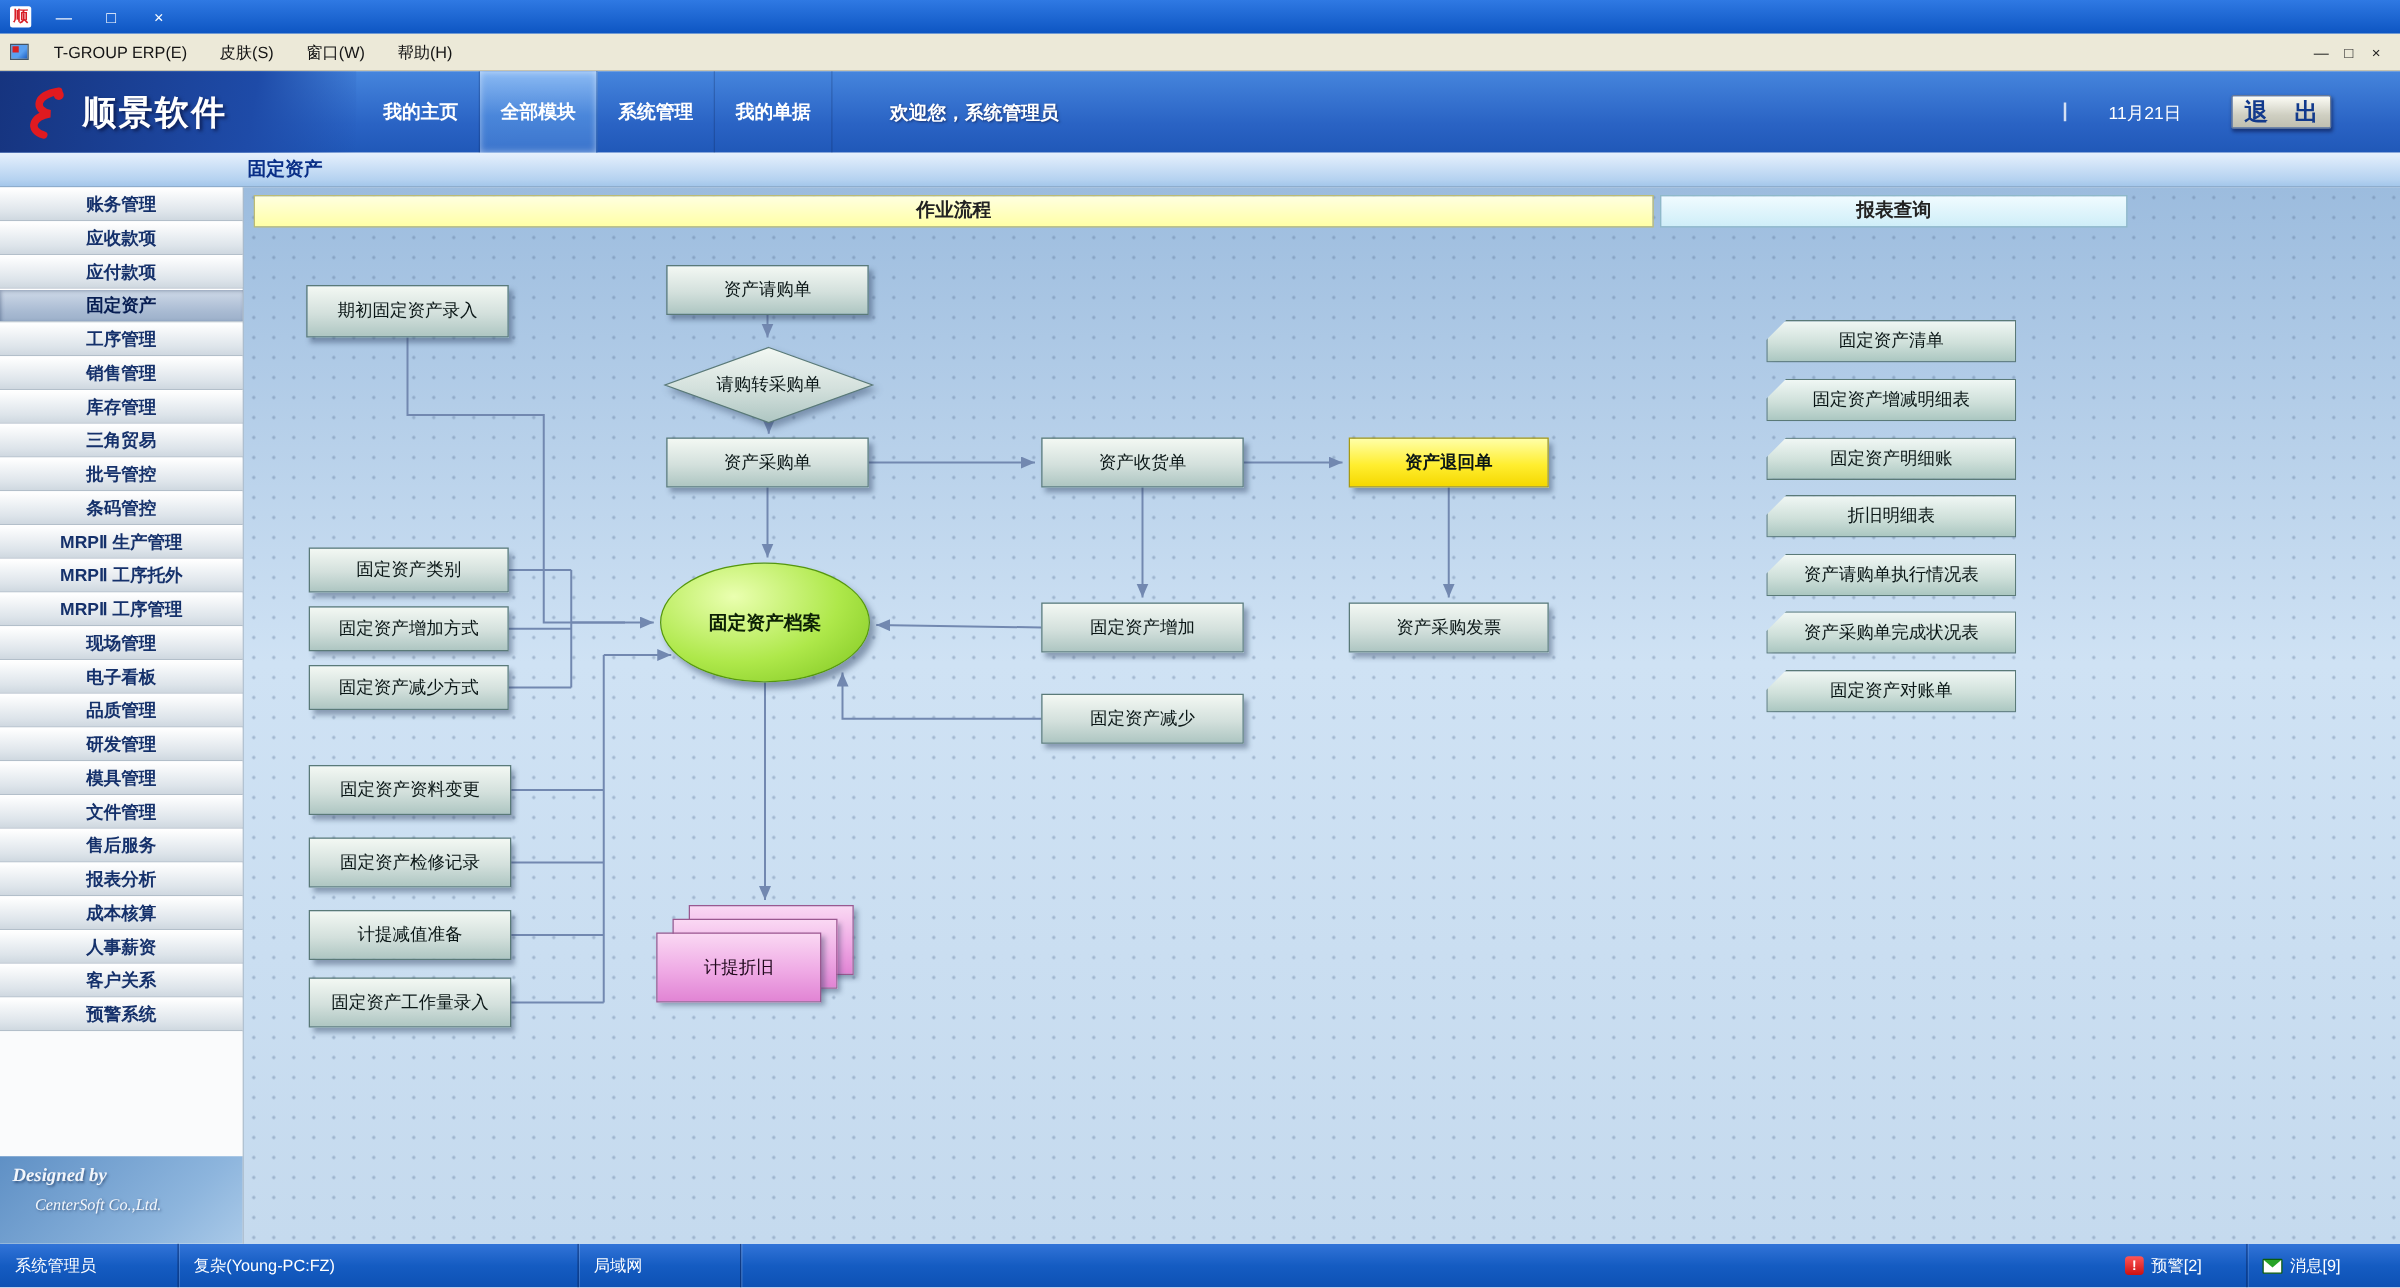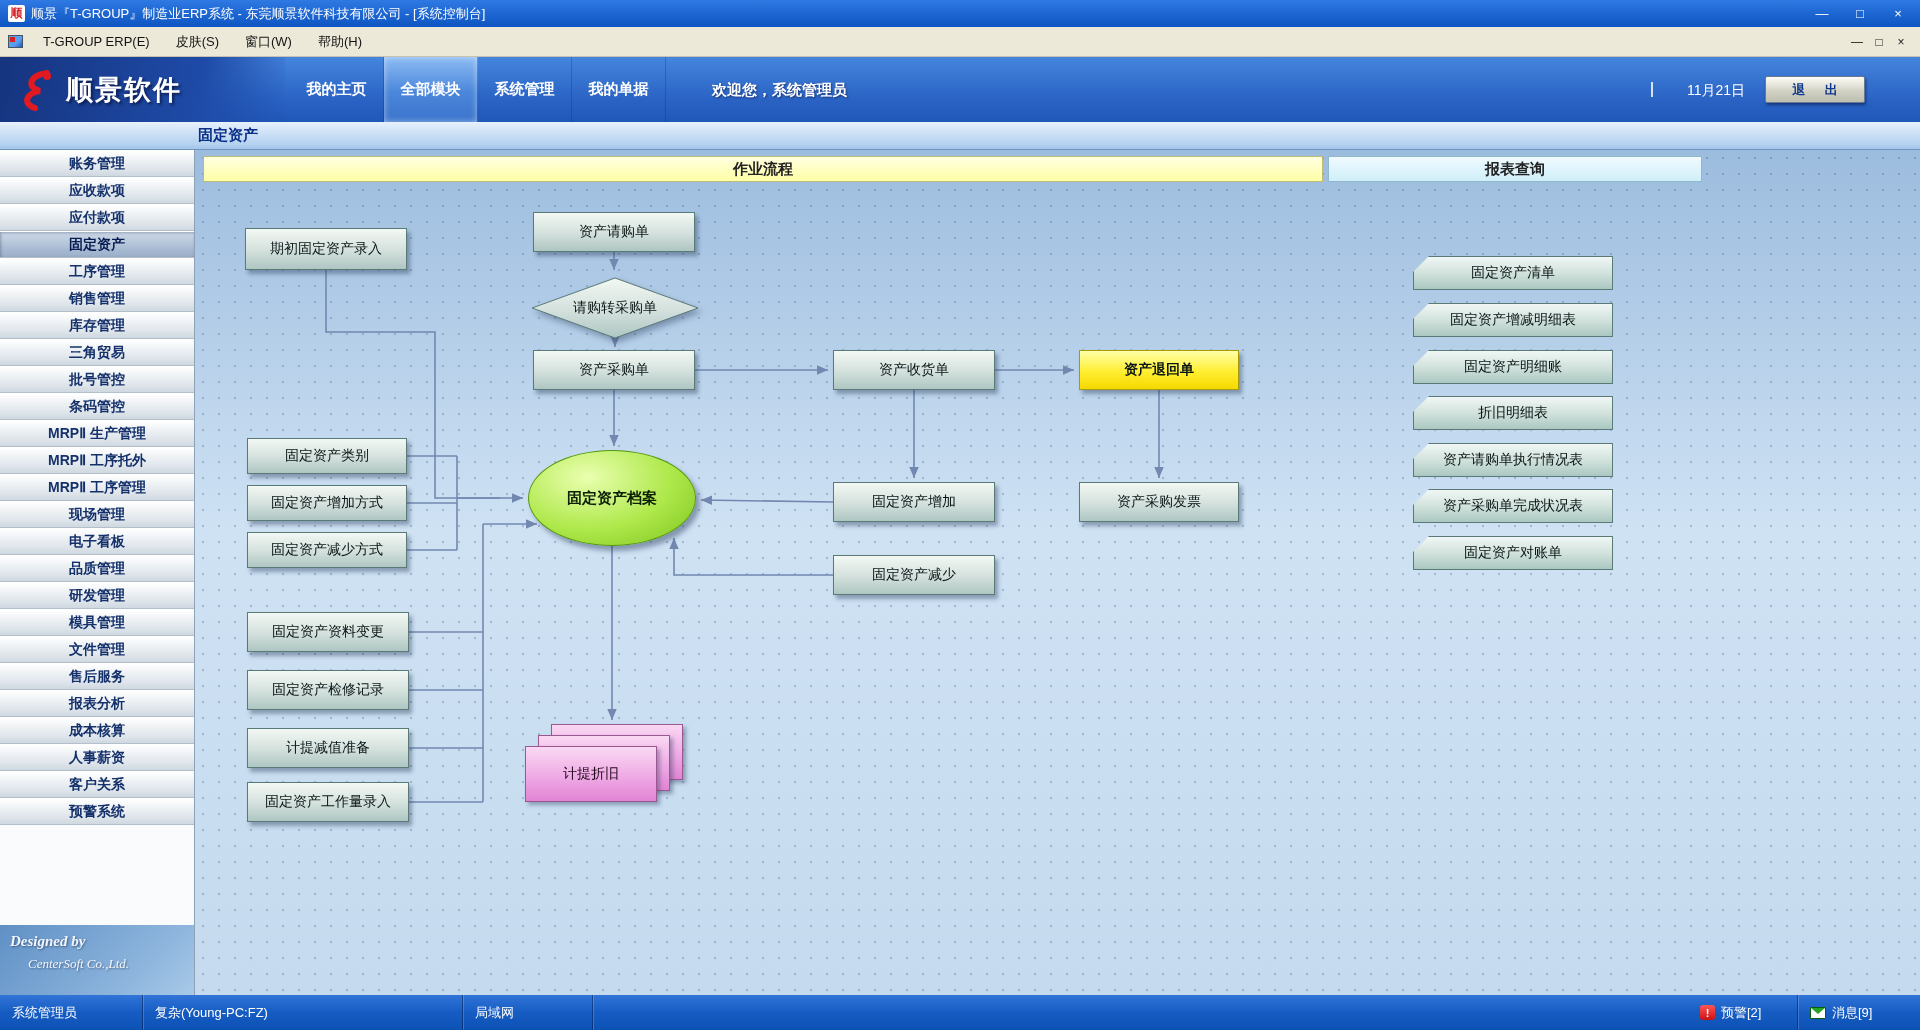--- a/index.html
+++ b/index.html
@@ -37,23 +37,23 @@
     text-shadow:2px 2px 3px rgba(0,0,30,.6); }
   .header-tabs { position:absolute; left:290px; top:0; height:65px; display:flex; }
   .htab { width:94px; height:65px; display:flex; align-items:center; justify-content:center;
     font-size:15px; font-weight:bold; border-right:1px solid rgba(10,30,80,.25); cursor:default; }
   .htab.active { background:linear-gradient(to bottom,#8cbbf4 0%,#4a86da 55%,#3b74cc 100%);
     box-shadow:inset 0 0 6px rgba(255,255,255,.5); }
   .welcome { position:absolute; left:712px; top:24px; font-size:15px; font-weight:bold;
     text-shadow:1px 1px 2px rgba(0,0,40,.5); }
   .header-date { position:absolute; right:175px; top:25px; font-size:14px; display:flex; align-items:flex-start;gap:24px; }
   .date-sep { width:2px; height:15px; background:rgba(255,255,255,.8); margin-right:10px; }
-  .exit-btn { position:absolute; right:55px; top:19px; width:100px; height:27px;
+  .exit-btn { position:absolute; right:55px; top:19px; width:80px; height:27px;
     background:linear-gradient(to bottom,#fdfdf6,#cfcfc2 60%,#bfbfb0); border:1px solid #6a7a96;
-    border-radius:2px; color:#123a8c; font-size:13px; font-weight:bold; letter-spacing:8px;
+    border-radius:2px; color:#123a8c; font-size:19px; font-weight:bold; letter-spacing:8px;
     display:flex; align-items:center; justify-content:center; padding-left:8px;
     box-shadow:1px 2px 3px rgba(0,0,40,.45); cursor:default; }
 
   
   .pagetitle { height:28px; background:linear-gradient(to bottom,#e7f1fd 0%,#b5d2f0 80%,#a3c6ea 100%);
     border-bottom:1px solid #7096bf; display:flex; align-items:center; }
   .pagetitle-text { margin-left:198px; font-size:15px; font-weight:bold; color:#0a2f87; }
 
   
   .content { display:flex; height:845px; }
@@ -124,21 +124,20 @@
   .icon-msg { width:16px; height:12px; background:#fff; border:1px solid #0a5c0a;
     position:relative; margin-right:6px; border-radius:1px; }
   .icon-msg::before { content:""; position:absolute; left:0; top:0;
     border-left:7px solid transparent; border-right:7px solid transparent; border-top:6px solid #27a327; }
 </style>
 </head>
 <body>
 
 <div class="titlebar">
   <div class="title-icon">顺</div>
-  <div class="titlebar-text">顺景『T-GROUP』制造业ERP系统 - 东莞顺景软件科技有限公司 - [系统控制台]</div>
   <div class="win-btn">—</div>
   <div class="win-btn">□</div>
   <div class="win-btn close">×</div>
 </div>
 
 <div class="menubar">
   <span class="menu-icon"></span>
   <span class="menu-item">T-GROUP ERP(E)</span>
   <span class="menu-item">皮肤(S)</span>
   <span class="menu-item">窗口(W)</span>

